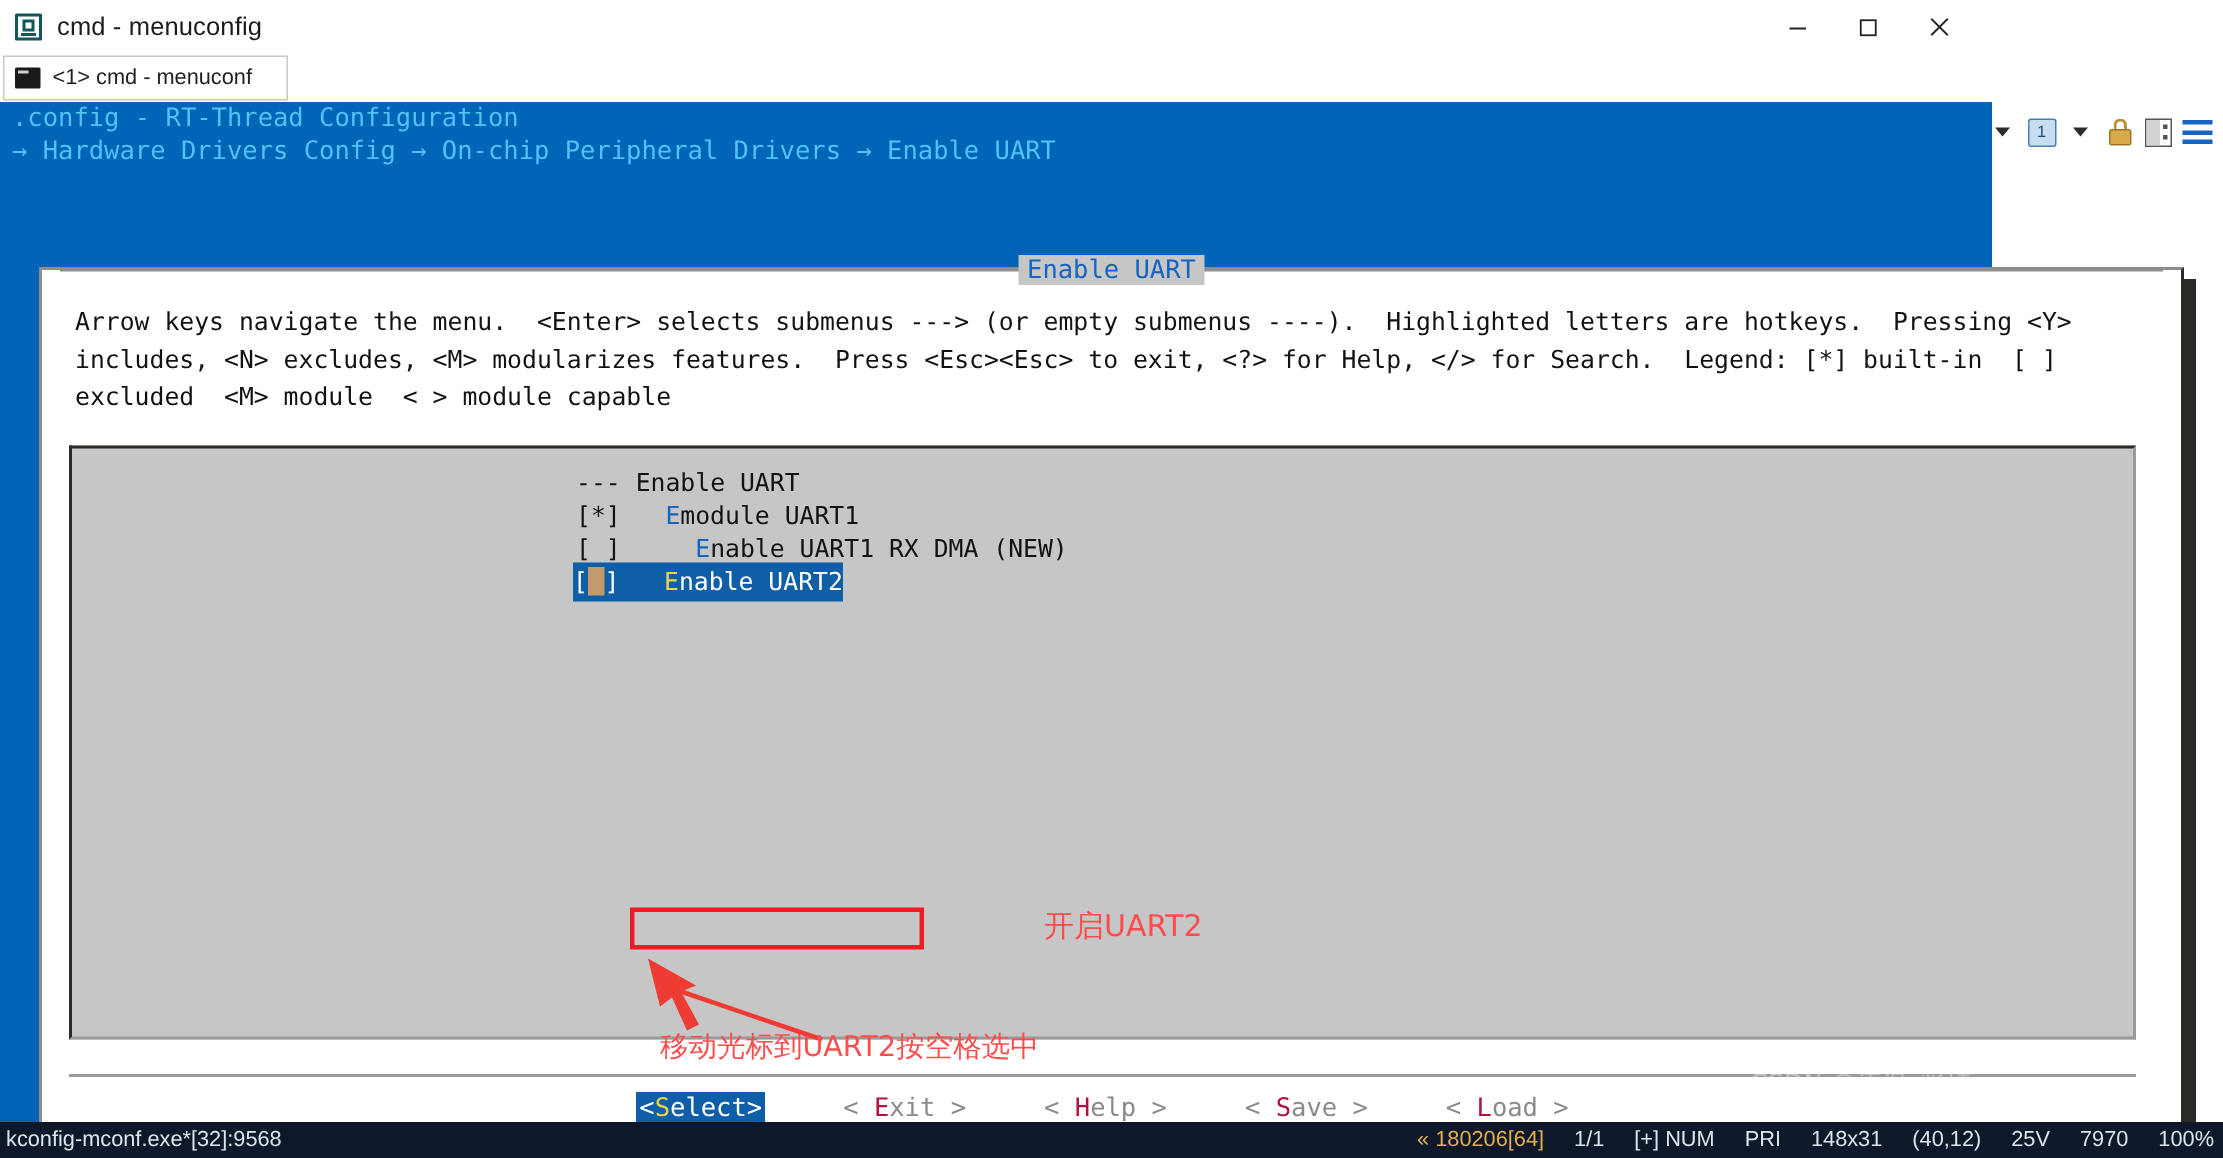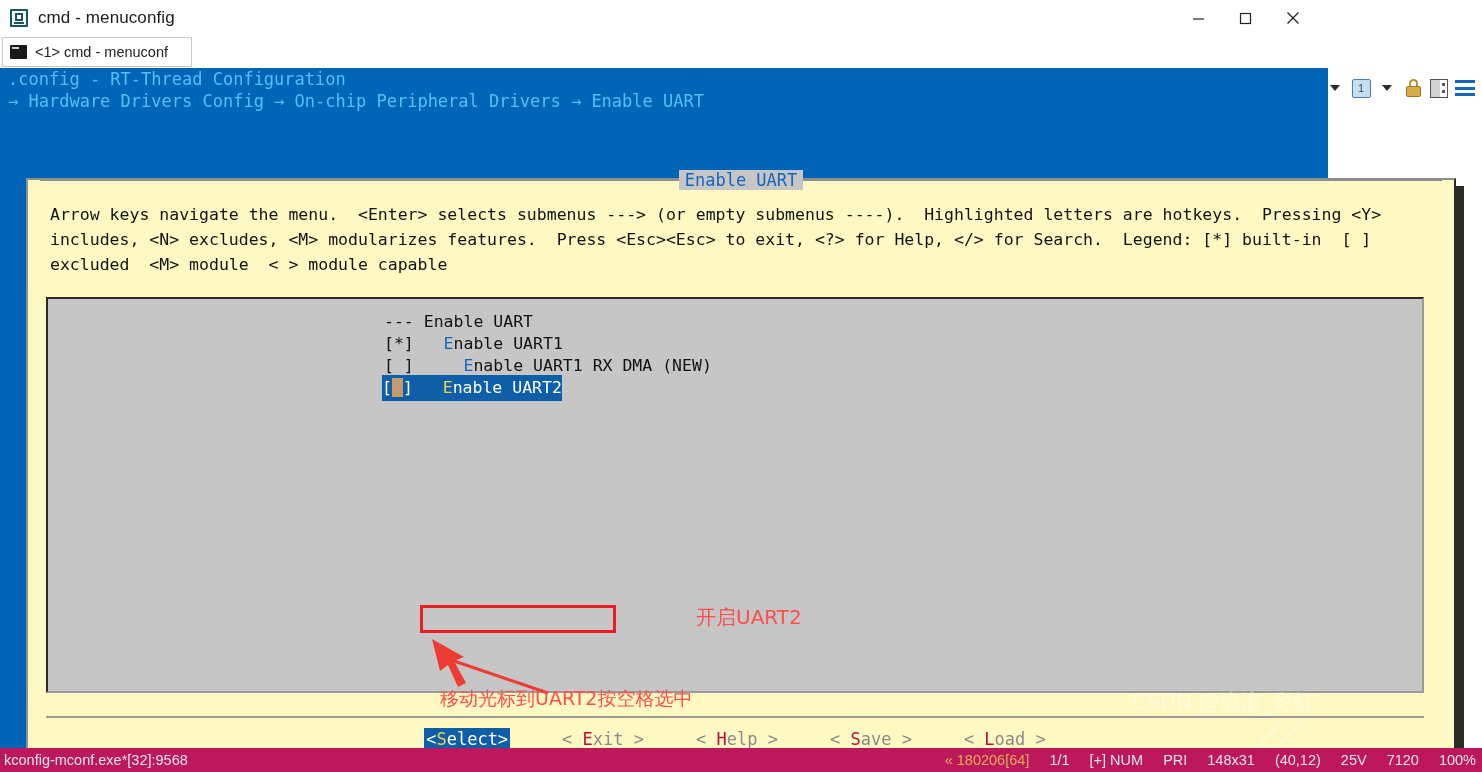--- a/index.html
+++ b/index.html
@@ -101,21 +101,21 @@
   .crumb-line2{
     position:absolute;left:8px;top:23px;font-size:17px;color:#4fc3f7;white-space:pre;
   }
 
   
   .dlg-shadow{
     position:absolute;left:34px;top:118px;width:1430px;height:594px;background:#2b2b26;
   }
   .dialog{
     position:absolute;left:26px;top:110px;width:1430px;height:594px;
-    background:#fef9c3;box-sizing:border-box;
+    background:#ffffff;box-sizing:border-box;
     border-top:2px solid #8e8e8e;border-left:2px solid #8e8e8e;
     border-right:2px solid #2b2b26;border-bottom:2px solid #2b2b26;
   }
   .dlg-title{
     position:absolute;top:-10px;left:0;width:100%;text-align:center;
     font-family:"DejaVu Sans Mono","Liberation Mono",monospace;
     font-size:17px;color:#1565c0;
   }
   .dlg-title span{background:#c6c6c6;padding:0 6px;}
   .dlg-rule{
@@ -165,30 +165,30 @@
   }
   .btnbar-rule{position:absolute;left:18px;bottom:52px;width:1378px;height:2px;background:#9a9a9a;}
   .btn{color:#8a8a8a;white-space:pre;}
   .btn .k{color:#b3123c;}
   .btn.active{background:#0f5ea8;color:#ffffff;padding:1px 2px;}
   .btn.active .k{color:#e8d44d;}
 
   
   .statusbar{
     position:absolute;left:0;bottom:0;width:1482px;height:24px;
-    background:#be185d;color:#d9e6ea;font-size:14.5px;
+    background:#0f172a;color:#d9e6ea;font-size:14.5px;
     font-family:"Liberation Sans",sans-serif;
     display:flex;align-items:center;
   }
   .sb-left{margin-left:4px;white-space:nowrap;}
   .sb-right{position:absolute;right:6px;display:flex;gap:20px;align-items:center;white-space:nowrap;}
   .sb-right .amber{color:#e0b050;}
   .watermark{
-    position:absolute;right:14px;bottom:32px;
-    font-size:21px;color:rgba(255,255,255,.42);
+    position:absolute;right:14px;bottom:14px;
+    font-size:17px;color:rgba(255,255,255,.42);
     font-family:"DejaVu Sans","Liberation Sans",sans-serif;
     white-space:nowrap;pointer-events:none;
   }
   .wm-slash{
     position:absolute;right:6px;bottom:0px;width:70px;height:26px;pointer-events:none;
   }
 </style>
 </head>
 <body>
 
@@ -275,21 +275,21 @@
       </div>
 
       <div class="help-text"><span>Arrow keys navigate the menu.  &lt;Enter&gt; selects submenus ---&gt; (or empty submenus ----).  Highlighted letters are hotkeys.  Pressing &lt;Y&gt;</span>
 <span>includes, &lt;N&gt; excludes, &lt;M&gt; modularizes features.  Press &lt;Esc&gt;&lt;Esc&gt; to exit, &lt;?&gt; for Help, &lt;/&gt; for Search.  Legend: [*] built-in  [ ]</span>
 <span>excluded  &lt;M&gt; module  &lt; &gt; module capable</span></div>
 
       <div class="listbox">
 
         <div class="mitem" style="top:12px"><span>--- </span><span>Enable UART</span></div>
 
-        <div class="mitem" style="top:34px"><span>[*]   </span><span class="hk">E</span><span>nable UART1</span></div>
+        <div class="mitem" style="top:34px"><span>[*]   </span><span class="hk">E</span><span>module UART1</span></div>
 
         <div class="mitem" style="top:56px"><span>[ ]     </span><span class="hk">E</span><span>nable UART1 RX DMA (NEW)</span></div>
 
         <div class="mitem sel" style="top:76px"><span>[</span><span class="cursor-blk"></span><span>]   </span><span class="hk">E</span><span>nable UART2</span></div>
 
         <div class="redbox"></div>
 
         <svg class="ann-arrow" viewBox="0 0 130 62">
           <polygon points="2,4 34,22 24,26 36,48 28,52 18,30 10,36" fill="#ee3b33"></polygon>
           <line x1="24" y1="26" x2="118" y2="58" stroke="#ee3b33" stroke-width="3"></line>
@@ -319,18 +319,18 @@
   <div class="statusbar">
     <div class="sb-left">kconfig-mconf.exe*[32]:9568</div>
     <div class="sb-right">
       <span class="amber">« 180206[64]</span>
       <span>1/1</span>
       <span>[+] NUM</span>
       <span>PRI</span>
       <span>148x31</span>
       <span>(40,12)</span>
       <span>25V</span>
-      <span>7120</span>
+      <span>7970</span>
       <span>100%</span>
     </div>
   </div>
 
 </div>
 
 </body></html>

